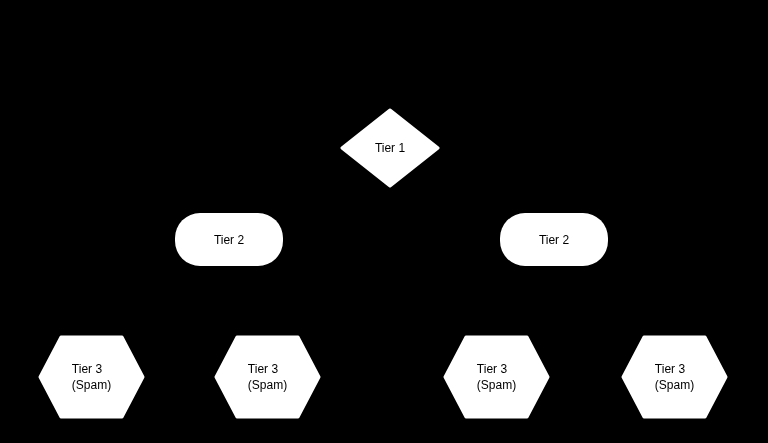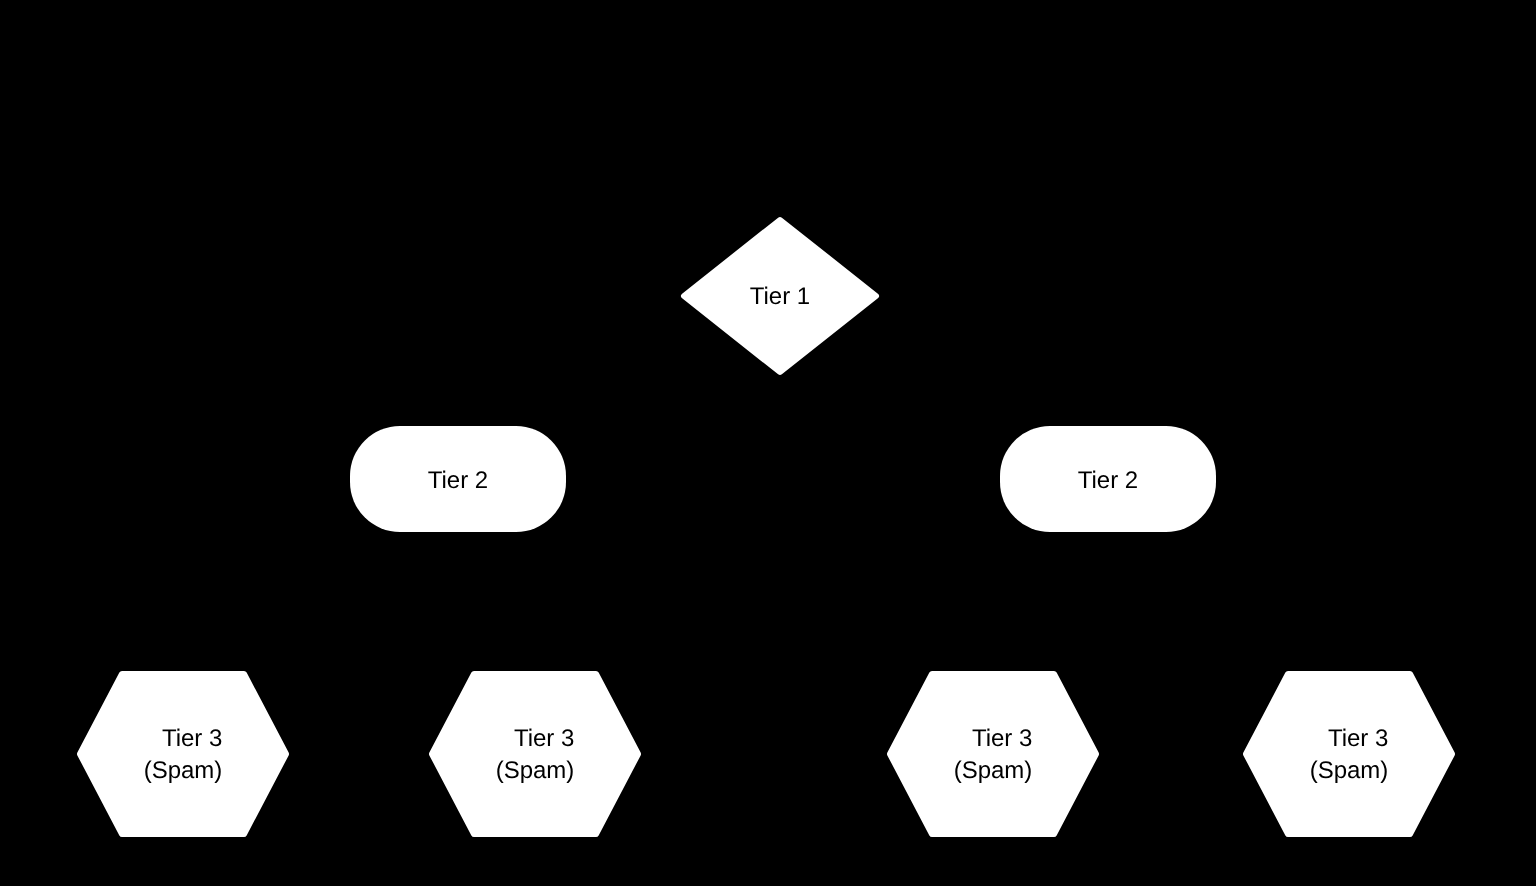--- a/index.html
+++ b/index.html
@@ -41,21 +41,21 @@
     background: var(--shape-fill);
     border-radius: 25px;
   }
   .label {
     position: absolute;
     left: 0; top: 0;
     width: 100%; height: 100%;
     display: flex;
     align-items: center;
     justify-content: center;
-    text-align: right;
+    text-align: left;
     font-size: 12px;
     line-height: 16px;
     color: var(--text);
     white-space: pre-line;
   }
   
   #node-tier1        { left: 340px; top: 108px; width: 100px; height: 80px; }
   #node-tier2-left   { left: 175px; top: 213px; width: 108px; height: 53px; }
   #node-tier2-right  { left: 500px; top: 213px; width: 108px; height: 53px; }
   #node-tier3-1      { left:  38px; top: 335px; width: 107px; height: 84px; }

